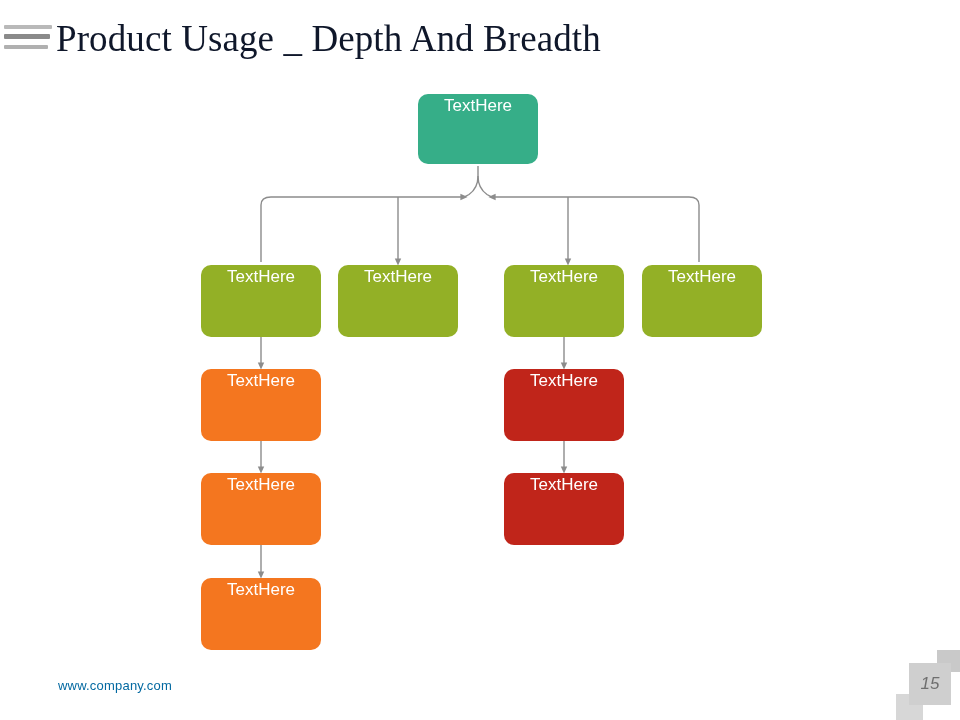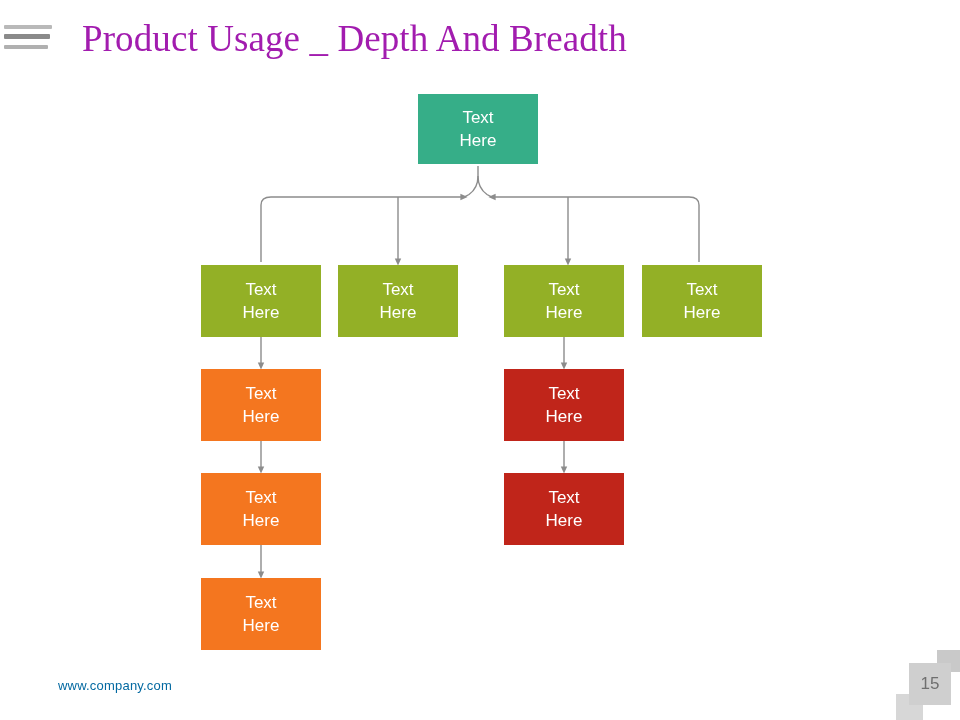--- a/index.html
+++ b/index.html
@@ -35,24 +35,23 @@
   #header-bars .bar.b2 { top: 9px;  width: 46px; height: 5px; background: #8a8a8a; }
   #header-bars .bar.b3 { top: 20px; width: 44px; height: 4px; background: #b0b0b0; }
 
   #page-title {
     position: absolute;
     left: 56px;
     top: 14px;
     font-family: "Liberation Serif", serif;
     font-size: 37px;
     line-height: 50px;
-    color: #a21caf;
+    color: #0f172a;
     white-space: nowrap;
     letter-spacing: 0.1px;
-    margin-left: 26px;
   }
 
   
   #diagram {
     position: absolute;
     left: 0;
     top: 0;
     width: 960px;
     height: 720px;
   }
@@ -62,28 +61,29 @@
     top: 0;
     width: 960px;
     height: 720px;
     pointer-events: none;
   }
 
   .node {
     position: absolute;
     box-sizing: border-box;
     display: flex;
-    flex-direction: column;
+    flex-direction: row;
     justify-content: center;
     color: #ffffff;
     font-family: "Liberation Sans", sans-serif;
     font-size: 17px;
     line-height: 23px;
     text-align: center;
     z-index: 2;
+    border-radius: 10px;
   }
   .node .line1, .node .line2 { display: block; }
 
   .node.teal  { background: #36ae88; }
   .node.green { background: #93b026; }
   .node.orange{ background: #f4761f; }
   .node.red   { background: #c0251a; }
 
   
   #footer-url {
@@ -97,20 +97,21 @@
 
   #page-number-group {
     position: absolute;
     left: 896px;
     top: 650px;
     width: 64px;
     height: 70px;
   }
   #page-number-group .sq {
     position: absolute;
+    font-style: italic;
   }
   #page-number-group .sq.tr {
     left: 41px; top: 0px; width: 23px; height: 22px;
     background: #c9c9c9;
   }
   #page-number-group .sq.bl {
     left: 0px; top: 44px; width: 27px; height: 26px;
     background: #d7d7d7;
   }
   #page-number-group .sq.main {

